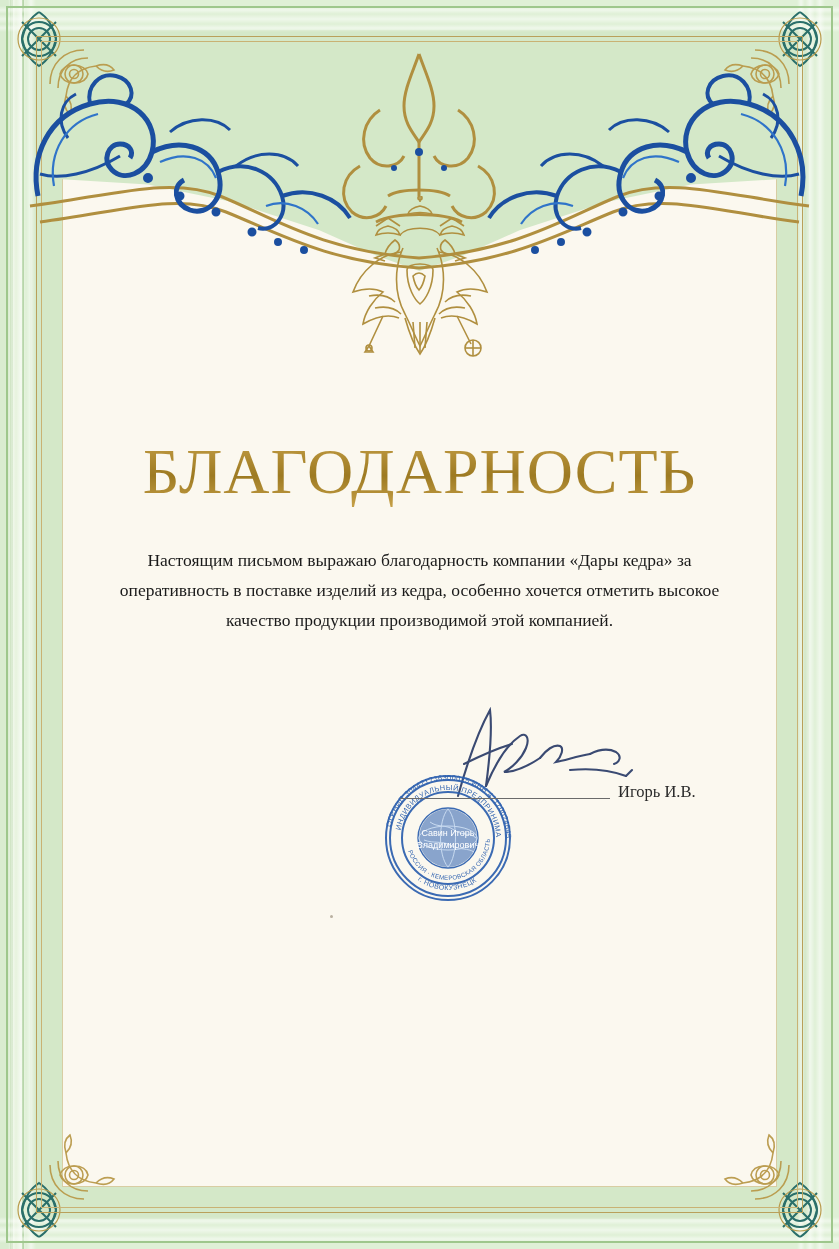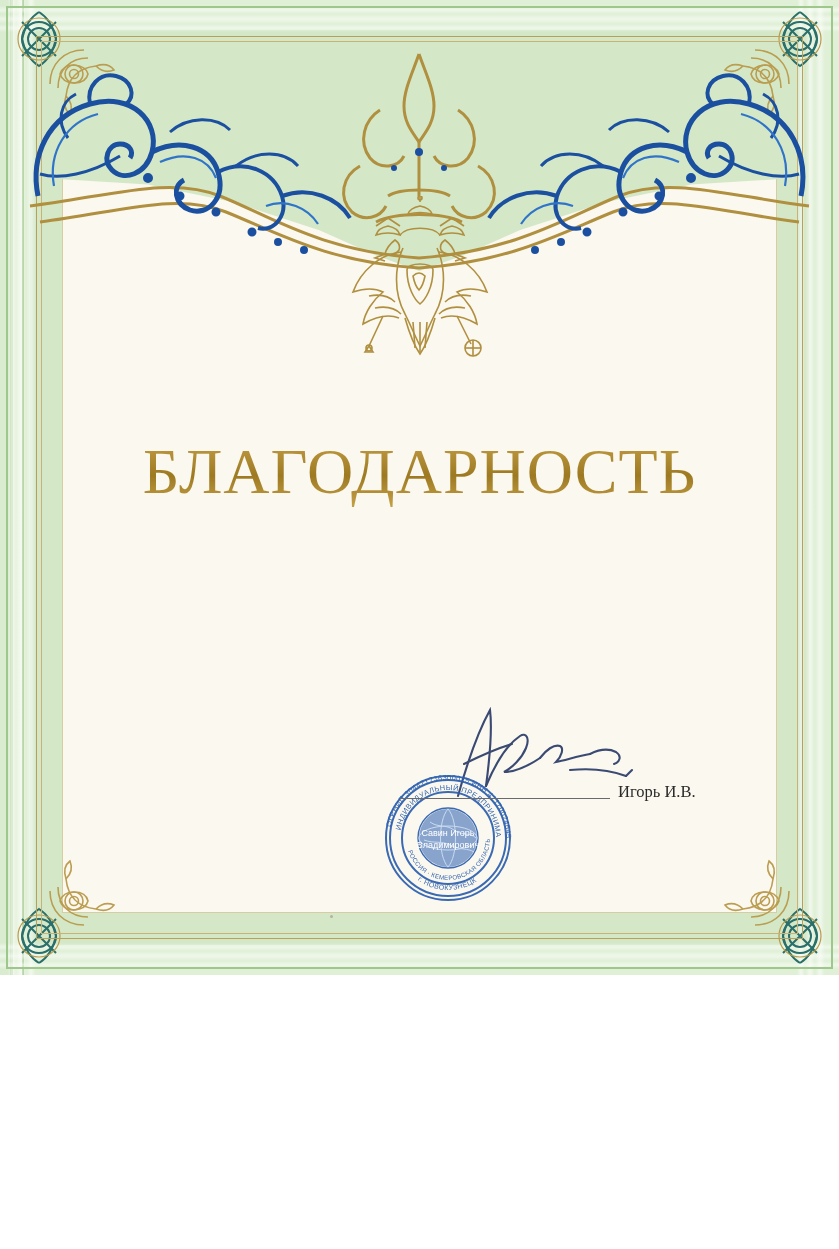--- a/index.html
+++ b/index.html
@@ -6,21 +6,21 @@
     margin: 0;
     padding: 0;
     background: #ffffff;
   }
   body {
     font-family: "Liberation Serif", serif;
   }
   .page {
     position: relative;
     width: 839px;
-    height: 975px;
+    height: 1249px;
     overflow: hidden;
     background: #cfe5c2;
   }
   
   .band-outer {
     position: absolute;
     left: 0; top: 0; right: 0; bottom: 0;
     background:
       linear-gradient(90deg,
         #d9ecd0 0px, #d9ecd0 10px,
@@ -433,20 +433,21 @@
       <path d="M140,152 L156,152"></path>
       <path d="M148,144 L148,160"></path>
 
       <path d="M80,122 C84,136 88,148 95,158 C102,148 106,136 110,122"></path>
       <path d="M88,126 L90,152 M95,126 L95,156 M102,126 L100,152"></path>
     </g>
   </svg>
 
   <h1 class="title">БЛАГОДАРНОСТЬ</h1>
 
+  <div class="body-text">Настоящим письмом выражаю благодарность компании «Дары кедра» за оперативность в поставке изделий из кедра, особенно хочется отметить высокое качество продукции производимой этой компанией.</div>
 
   <div class="sign-area">
     <svg class="signature" viewBox="0 0 190 110">
       <g fill="none" stroke="#3a4a72" stroke-width="2.1" stroke-linecap="round">
         <path d="M8,96 C18,60 30,28 40,10 C42,26 40,56 36,86"></path>
         <path d="M14,64 C30,56 48,48 62,44"></path>
         <path d="M36,86 C46,62 58,44 70,36 C76,32 80,38 76,48 C72,58 62,68 54,72 C64,72 78,66 90,58"></path>
         <path d="M90,58 C96,50 104,44 110,46 C114,48 112,56 106,62 C116,60 128,56 140,54"></path>
         <path d="M140,54 C148,50 158,48 166,52 C172,56 170,62 164,64"></path>
         <path d="M120,70 C140,68 160,70 176,76"></path>

